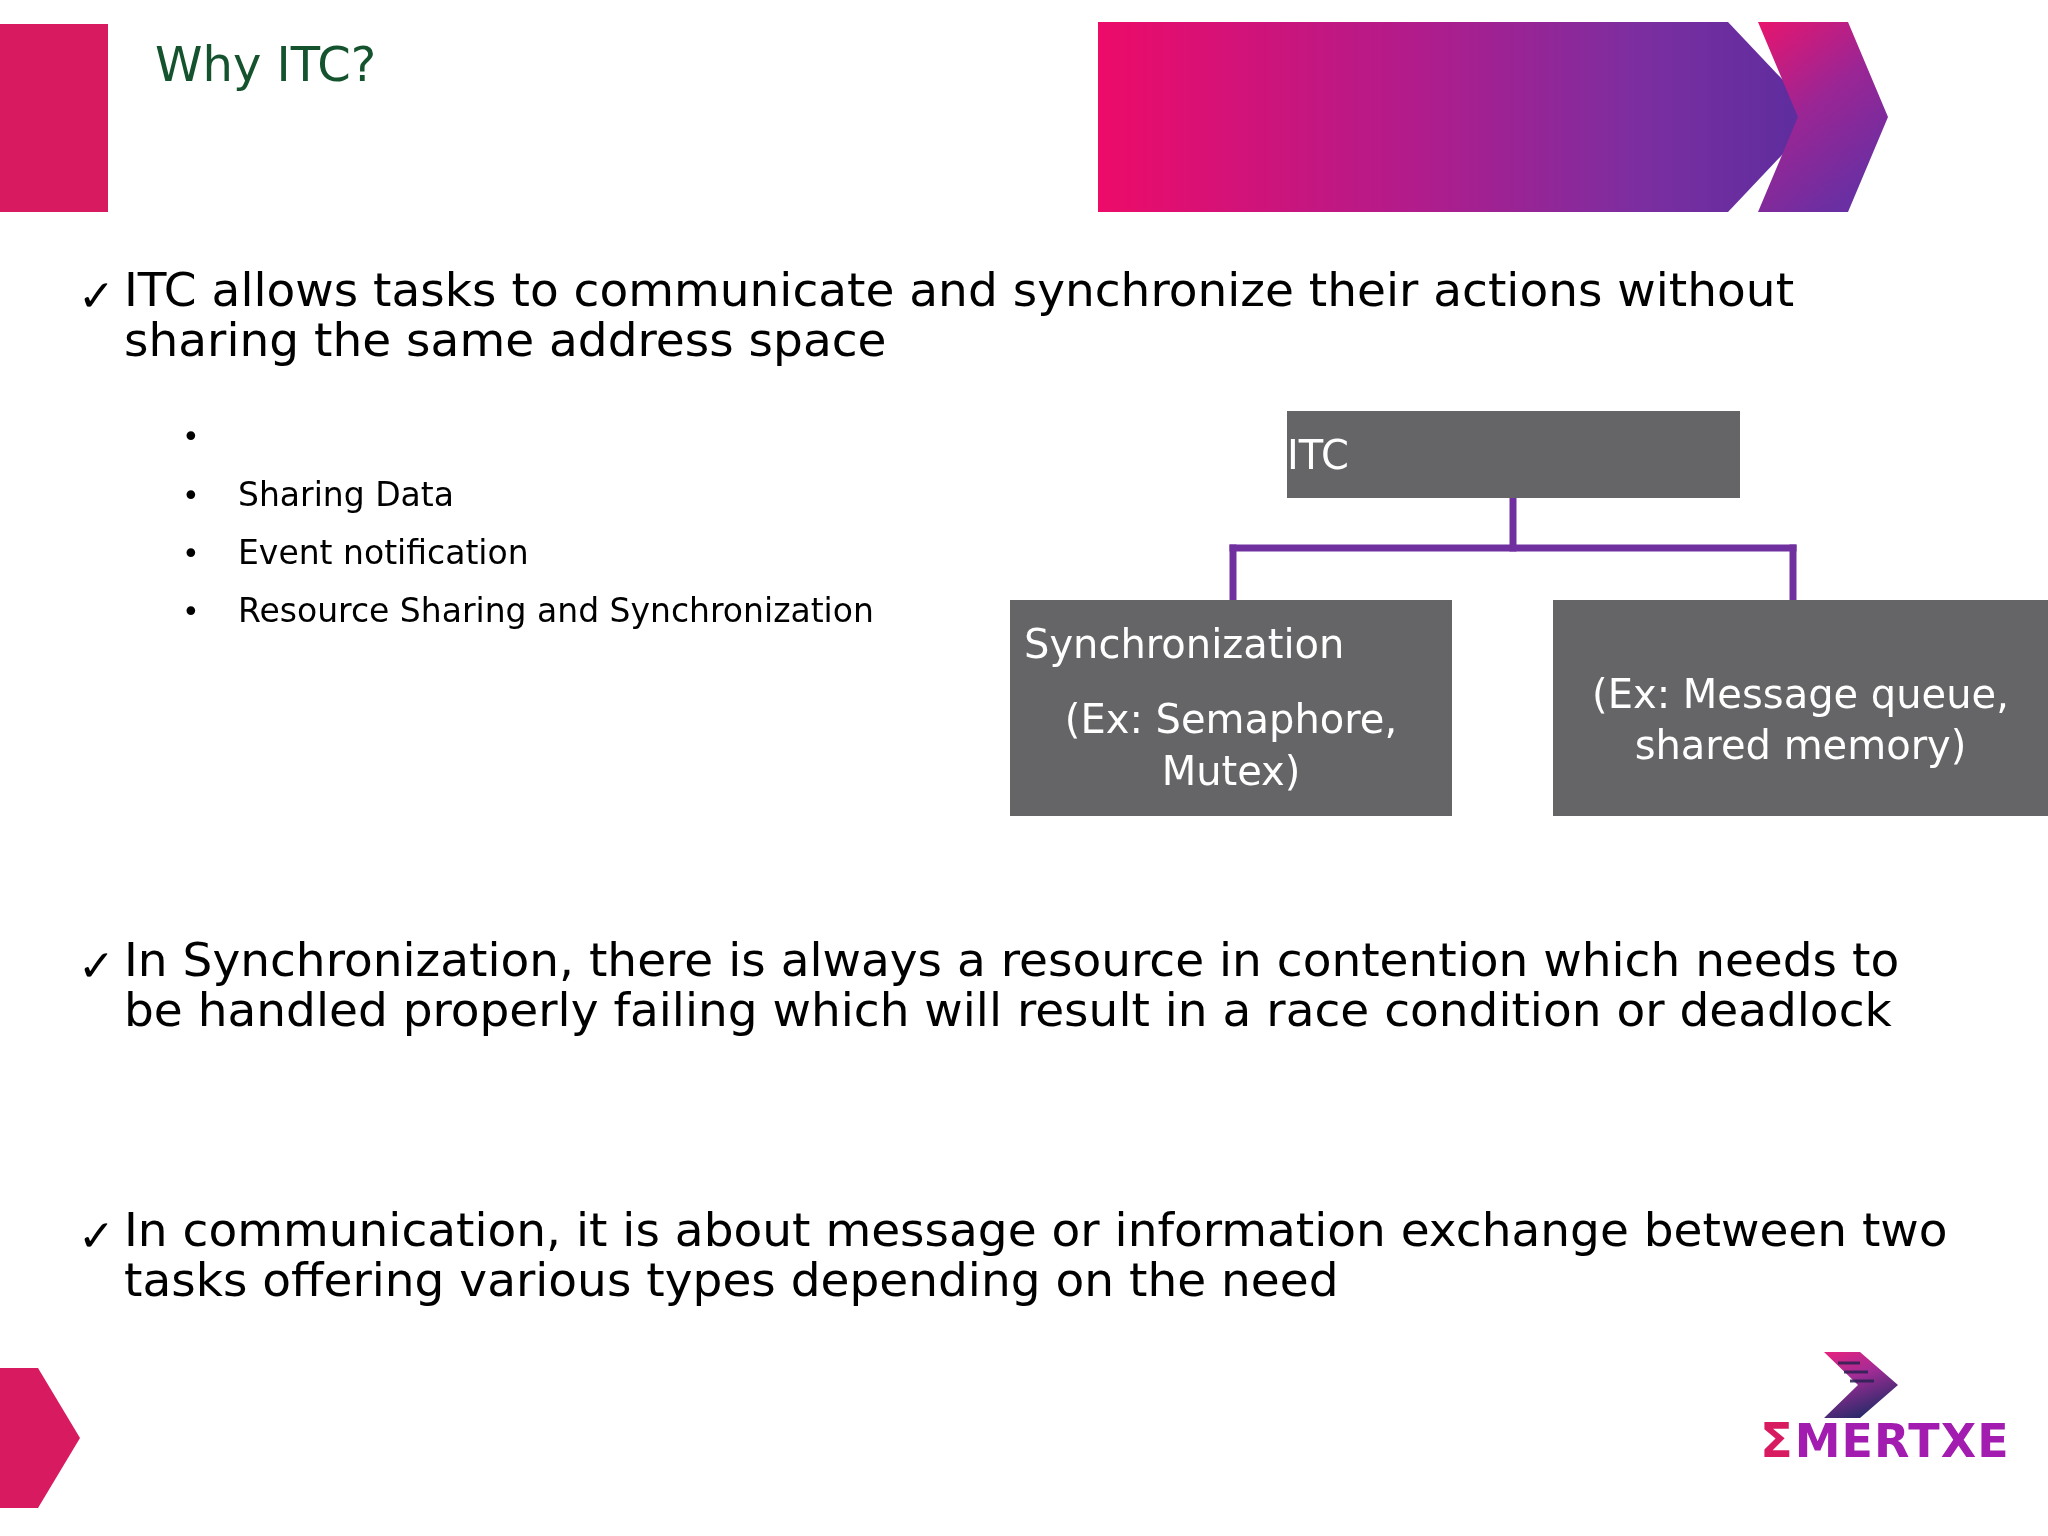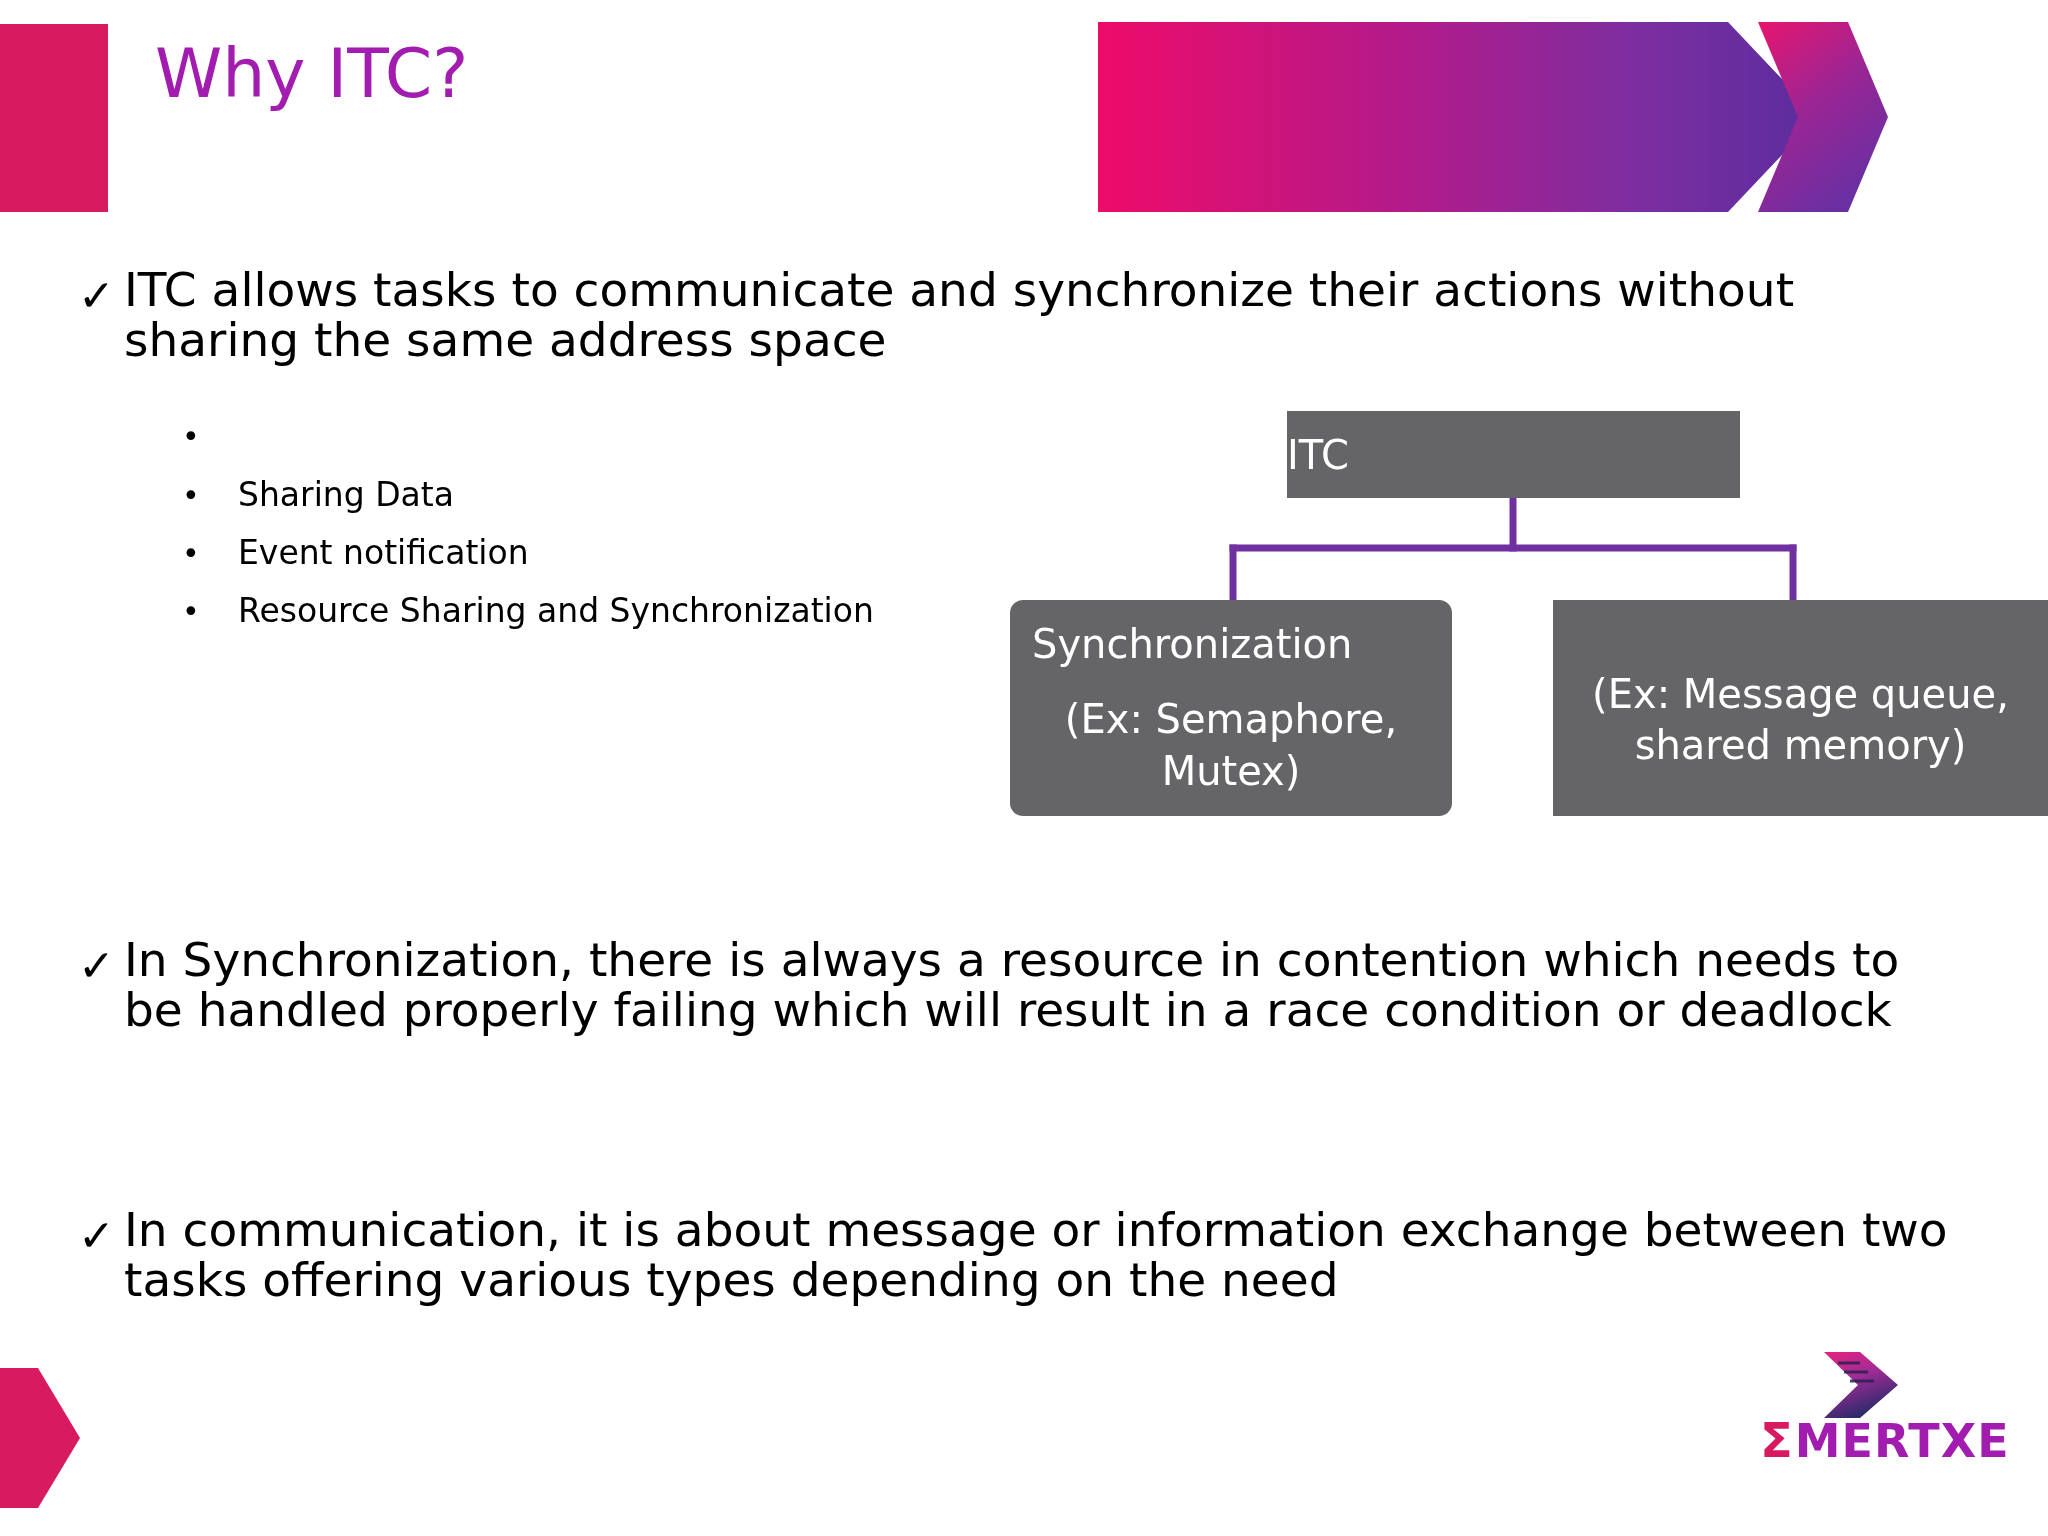--- a/index.html
+++ b/index.html
@@ -32,25 +32,25 @@
     top: 22px;
     width: 790px;
     height: 190px;
   }
   .header-banner svg { display: block; }
 
   .slide-title {
     position: absolute;
     left: 155px;
     top: 40px;
-    font-size: 68px;
+    font-size: 48px;
     font-weight: 400;
     line-height: 1.0;
     letter-spacing: 0px;
-    color: #a21caf;
+    color: #14532d;
     font-family: "DejaVu Sans", "Liberation Sans", sans-serif;
     white-space: nowrap;
   }
 
   
   .content {
     position: absolute;
     left: 0;
     top: 0;
     width: 2048px;
@@ -144,22 +144,21 @@
     font-size: 40px;
     line-height: 1.15;
   }
   #node-sync {
     left: 10px;
     top: 200px;
     width: 442px;
     height: 216px;
     font-size: 40px;
     line-height: 1.28;
-    padding: 10px 22px;
-    border-radius: 13px;
+    padding: 10px 14px;
   }
   #node-comm {
     left: 553px;
     top: 200px;
     width: 495px;
     height: 216px;
     font-size: 40px;
     line-height: 1.28;
     padding: 10px 14px;
   }

